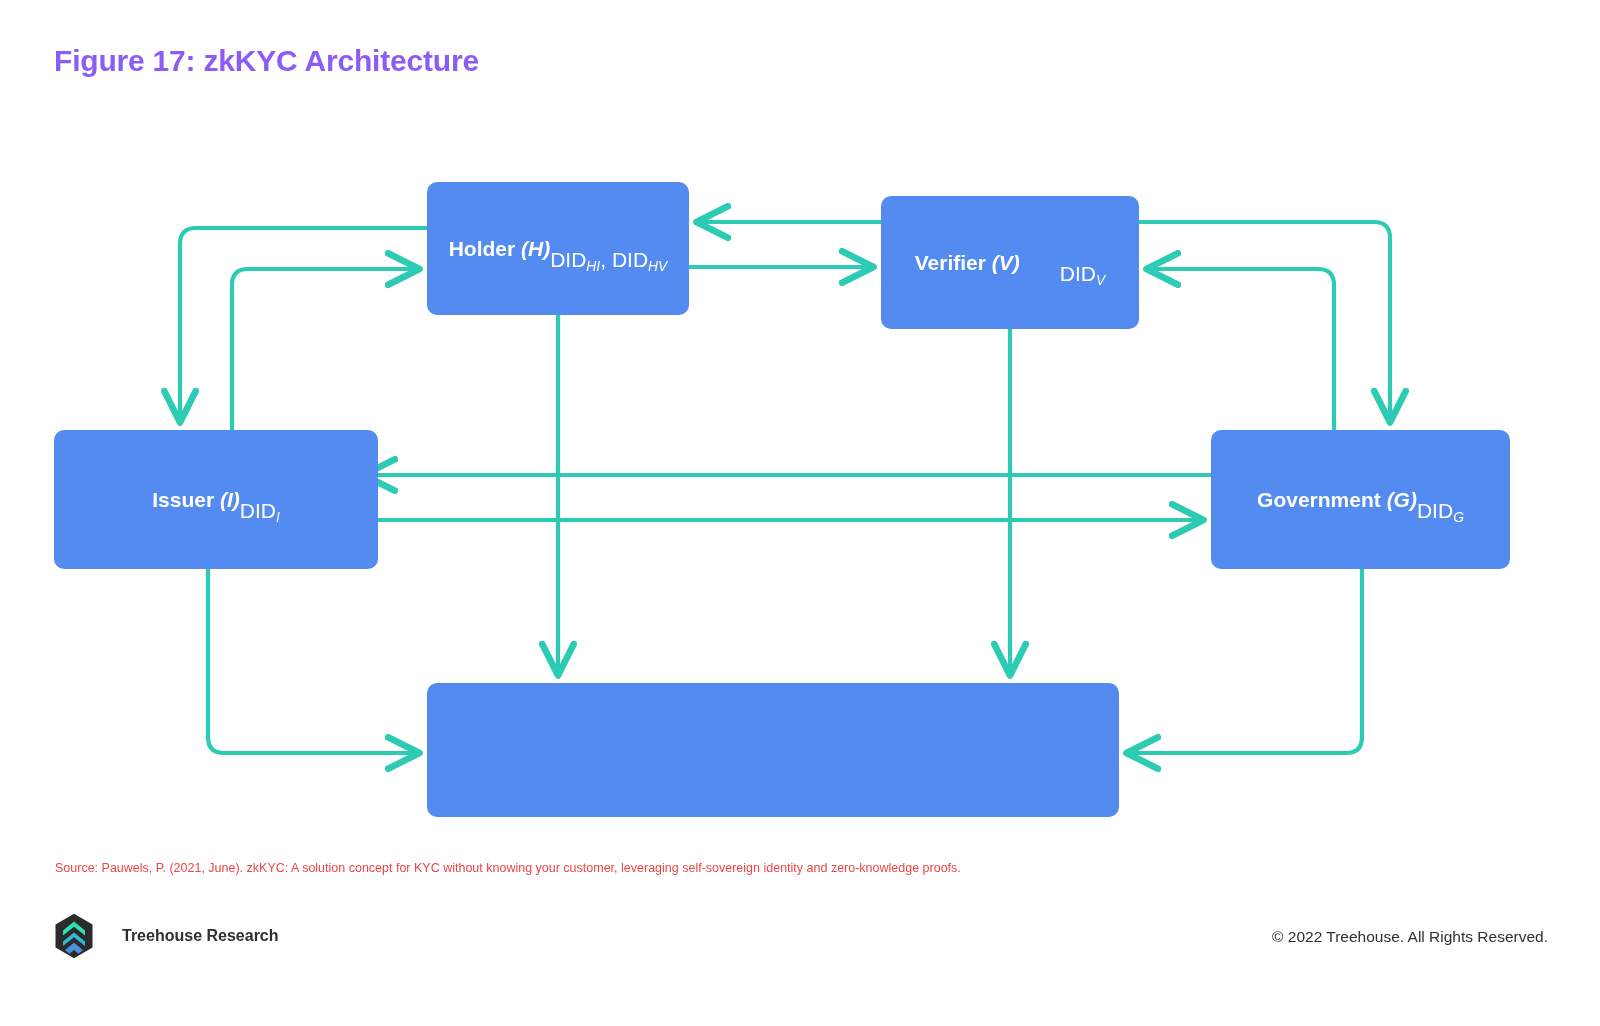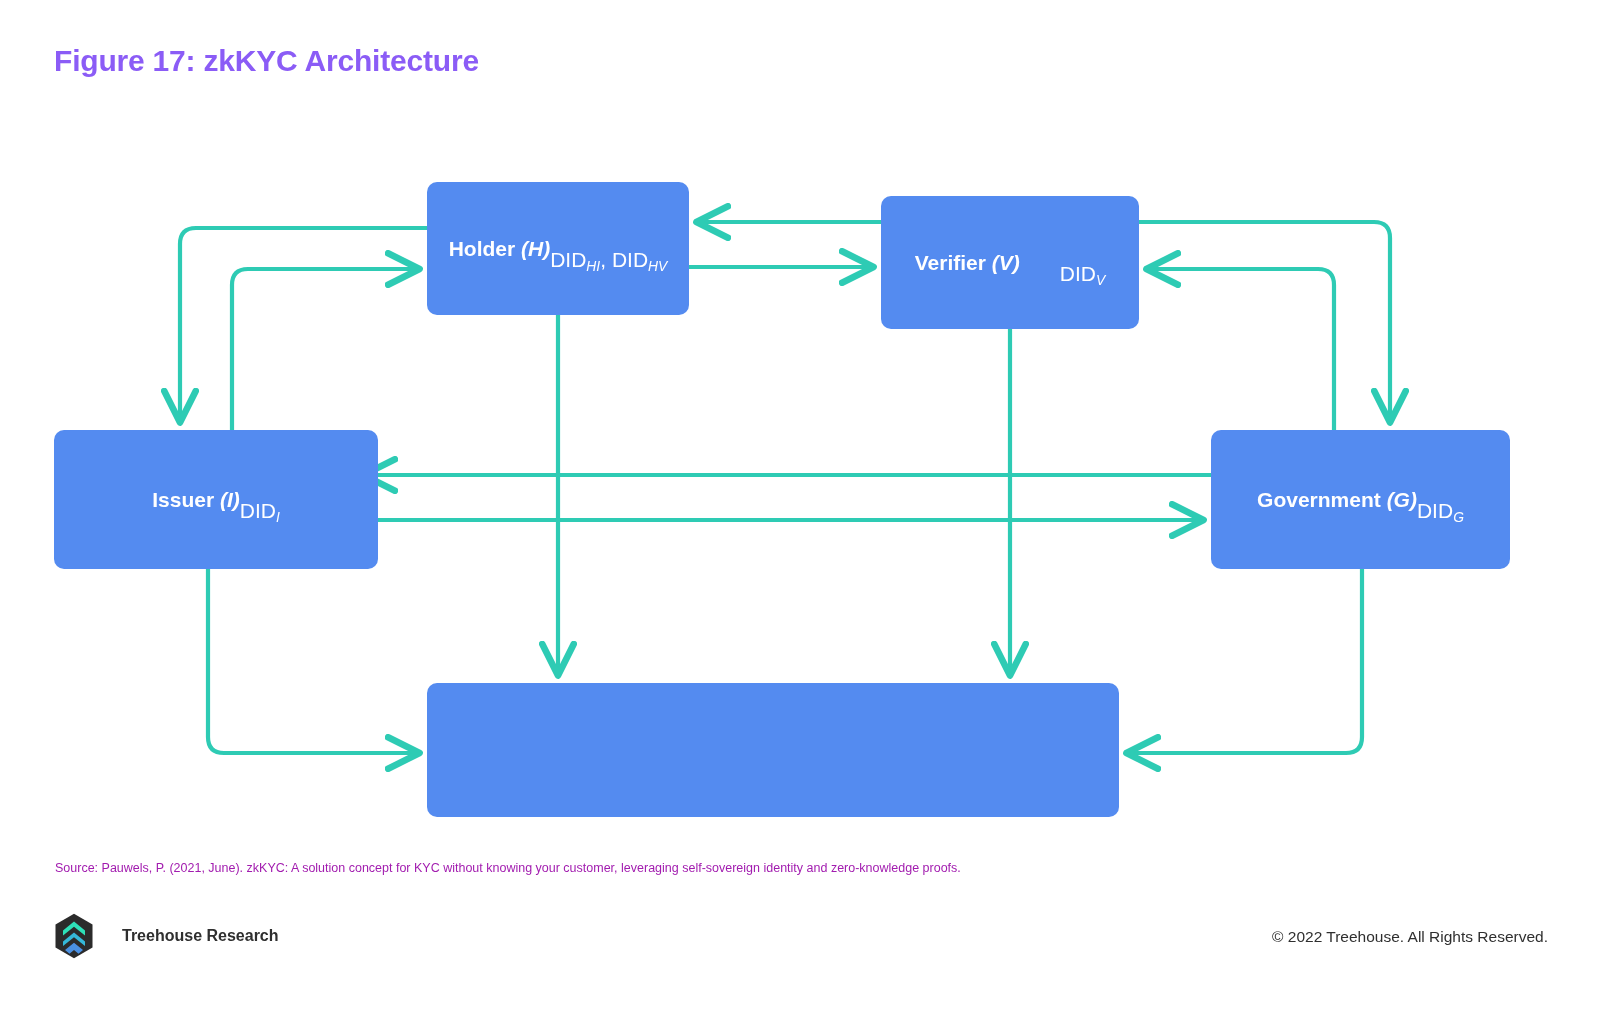--- a/index.html
+++ b/index.html
@@ -84,21 +84,21 @@
   #node-issuer     { left: 54px;   top: 430px; width: 324px; height: 139px; }
   #node-government { left: 1211px; top: 430px; width: 299px; height: 139px; }
   #node-vdr        { left: 427px;  top: 683px; width: 692px; height: 134px; }
   #node-vdr .node-title { font-size: 22px; }
 
   #source-note {
     position: absolute;
     left: 55px;
     top: 861px;
     font-size: 12.5px;
-    color: #a21caf;
+    color: #ef4444;
     white-space: nowrap;
   }
 
   #footer-left {
     position: absolute;
     left: 54px;
     top: 913px;
     display: flex;
     align-items: center;
     gap: 28px;

